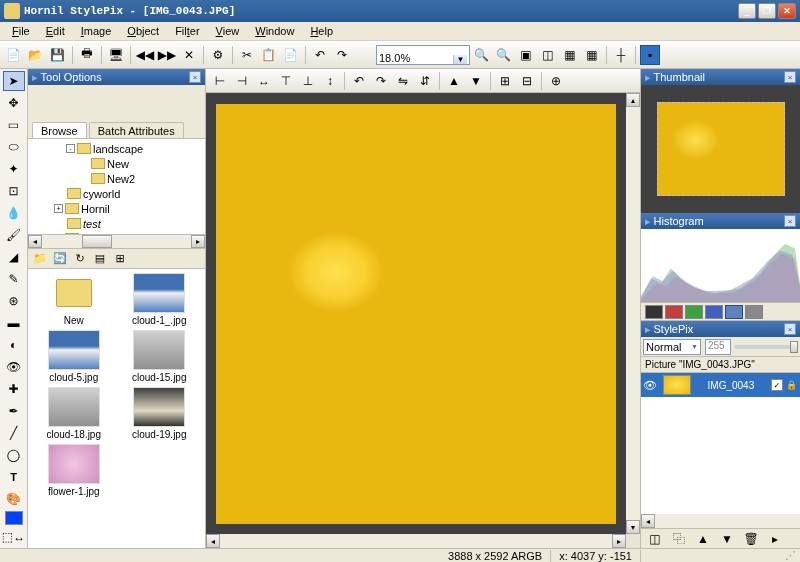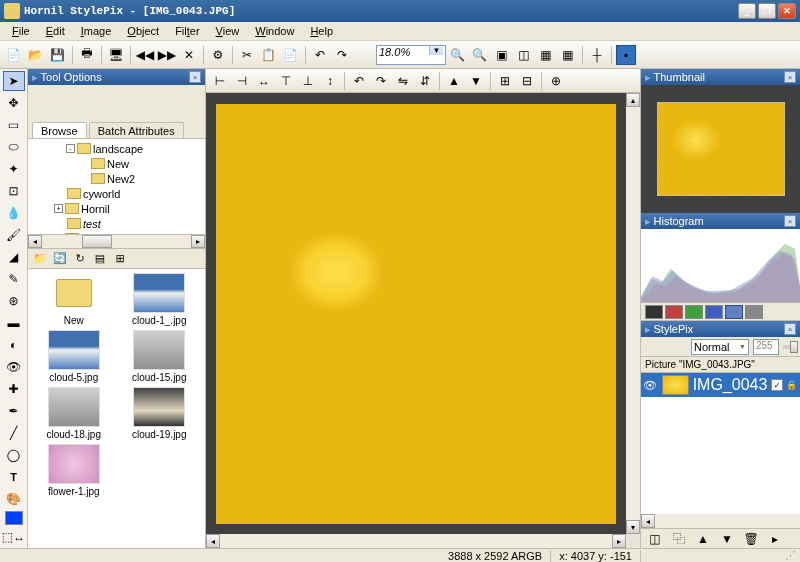--- a/index.html
+++ b/index.html
@@ -12,21 +12,21 @@
 .titlebar .winbtn { width: 18px; height: 16px; background: linear-gradient(#fafafa, #d4d0c8); border: 1px solid #888; border-radius: 2px; display: flex; align-items: center; justify-content: center; font-size: 9px; cursor: pointer; }
 .titlebar .winbtn.close { background: linear-gradient(#f08060, #d04020); color: #fff; font-weight: bold; }
 
 .menubar { height: 19px; background: #ece9d8; display: flex; align-items: center; padding: 0 4px; border-bottom: 1px solid #d4d0c8; }
 .menubar .mi { padding: 2px 8px; cursor: pointer; }
 .menubar .mi u { text-decoration: underline; }
 
 .toolbar { height: 28px; background: linear-gradient(#fdfdfd, #e8e4d8); border-bottom: 1px solid #c0bcb0; display: flex; align-items: center; padding: 0 4px; gap: 2px; }
 .tbtn { width: 20px; height: 20px; border: 1px solid transparent; display: flex; align-items: center; justify-content: center; cursor: pointer; font-size: 12px; }
 .tsep { width: 1px; height: 18px; background: #c0bcb0; margin: 0 2px; }
-.zoom-combo { width: 70px; height: 20px; border: 1px solid #7f9db9; background: #fff; display: flex; align-items: flex-start; padding: 0 2px; font-style: italic; }
+.zoom-combo { width: 94px; height: 20px; border: 1px solid #7f9db9; background: #fff; display: flex; align-items: flex-end; padding: 0 2px; }
 .zoom-combo .val { flex: 1; }
 .zoom-combo .arr { width: 14px; background: linear-gradient(#e8f0fc,#c8d8f0); border-left: 1px solid #b0c4de; text-align: center; font-size: 8px; }
 
 .main { position: absolute; top: 69px; left: 0; right: 0; bottom: 14px; display: flex; }
 
 .left-tools { width: 28px; background: #f4f2ea; border-right: 1px solid #c0bcb0; display: flex; flex-direction: column; align-items: center; padding-top: 2px; gap: 2px; }
 .lt { width: 22px; height: 20px; display: flex; align-items: center; justify-content: center; cursor: pointer; font-size: 12px; }
 .lt.sel { background: #c1d2ee; border: 1px solid #316ac5; }
 .csw { width: 18px; height: 14px; border: 1px solid #888; }
 
@@ -75,31 +75,31 @@
 .thumb-disp .timg { width: 128px; height: 94px; background: radial-gradient(ellipse 24px 20px at 30% 40%, #fde050, #e8b810), radial-gradient(ellipse 28px 24px at 65% 60%, #fde050, #e8b810), #1a2a0a; border: 1px dashed #bbe; }
 
 .histo-panel { display: flex; flex-direction: column; }
 .histo-disp { height: 74px; background: #fff; border-bottom: 1px solid #c0bcb0; position: relative; }
 .histo-svg { width: 100%; height: 100%; }
 .histo-btns { height: 18px; background: #ece9d8; display: flex; align-items: center; gap: 2px; padding: 0 4px; border-bottom: 1px solid #c0bcb0; }
 .hbtn { width: 18px; height: 14px; border: 1px solid #888; cursor: pointer; }
 
 .hier-panel { flex: 1; display: flex; flex-direction: column; }
 .hier-ctrl { height: 20px; display: flex; align-items: center; padding: 0 2px; gap: 4px; border-bottom: 1px solid #c0bcb0; }
-.hier-combo { width: 58px; height: 16px; border: 1px solid #7f9db9; background: #fff; display: flex; align-items: center; padding: 0 2px; font-size: 10px; margin-left: 48px; }
+.hier-combo { width: 58px; height: 16px; border: 1px solid #7f9db9; background: #fff; display: flex; align-items: center; padding: 0 2px; font-size: 10px; }
 .hier-combo .arr { margin-left: auto; font-size: 7px; color: #666; }
 .hier-opacity { width: 26px; height: 16px; border: 1px solid #7f9db9; background: #fff; color: #888; font-size: 10px; padding: 0 2px; }
 .hier-slider { flex: 1; height: 4px; background: #d0d0d0; position: relative; }
 .hier-slider .hnd { position: absolute; right: 0; top: -4px; width: 8px; height: 12px; background: linear-gradient(#f8f8f8,#d4d0c8); border: 1px solid #888; }
 .hier-name { padding: 2px 4px; border-bottom: 1px solid #c0bcb0; font-size: 10px; }
 .hier-list { flex: 1; background: #fff; }
 .hier-item { display: flex; align-items: center; height: 24px; background: #3070c0; color: #fff; padding: 0 2px; gap: 4px; }
 .hier-item .hvis { width: 16px; font-size: 11px; }
 .hier-item .hthumb { width: 28px; height: 20px; background: radial-gradient(ellipse at center, #fde050, #e8b810), #1a2a0a; border: 1px solid #888; }
-.hier-item .hname { flex: 1; font-size: 16px; text-align: center; }
+.hier-item .hname { flex: 1; font-size: 10px; text-align: center; }
 .hier-item .hchk { width: 12px; height: 12px; background: #fff; border: 1px solid #888; color: #000; font-size: 8px; display: flex; align-items: center; justify-content: center; }
 .hier-btns { height: 20px; display: flex; align-items: center; gap: 4px; padding: 0 4px; border-top: 1px solid #c0bcb0; }
 
 .statusbar { position: absolute; bottom: 0; left: 0; right: 0; height: 14px; background: #ece9d8; border-top: 1px solid #c0bcb0; display: flex; align-items: center; font-size: 10px; }
 .statusbar .cell { border-right: 1px solid #c0bcb0; padding: 0 8px; }
 .statusbar .spacer { flex: 1; }
 .statusbar .grip { margin-left: auto; padding: 0 4px; color: #888; }
 
 .vscroll { width: 14px; background: #e8e4d8; display: flex; flex-direction: column; }
 .vscroll .sbtn { height: 14px; background: linear-gradient(#f8f8f8,#d4d0c8); border: 1px solid #a0a0a0; display: flex; align-items: center; justify-content: center; font-size: 8px; cursor: pointer; }

